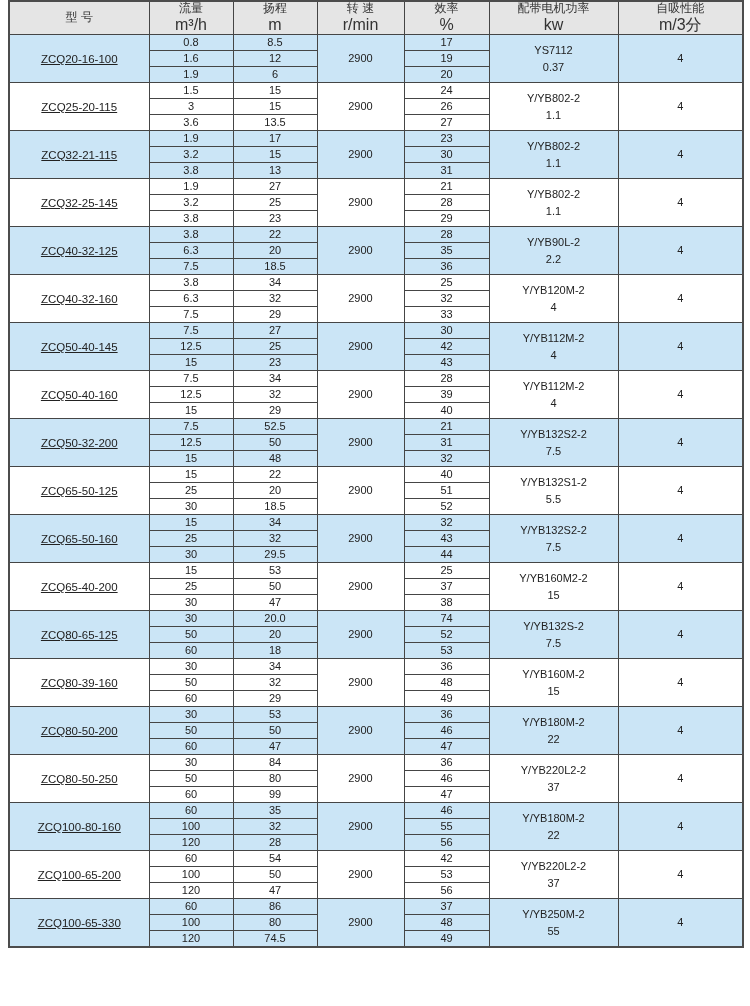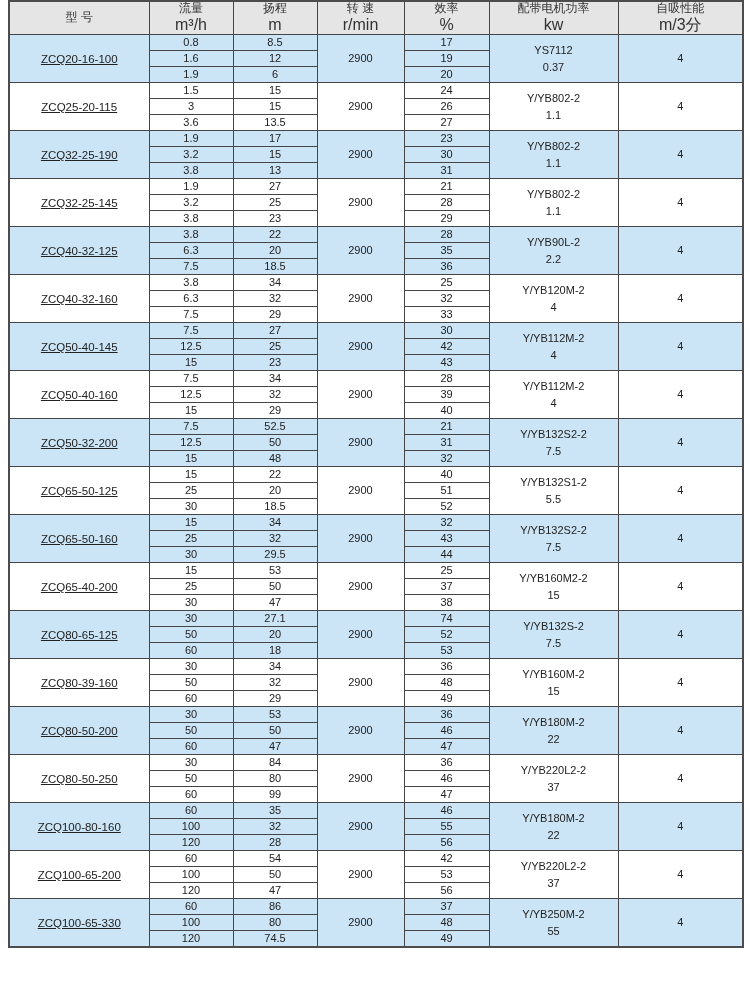--- a/index.html
+++ b/index.html
@@ -142,21 +142,21 @@
           <td>3</td>
           <td>15</td>
           <td>26</td>
         </tr>
         <tr>
           <td>3.6</td>
           <td>13.5</td>
           <td>27</td>
         </tr>
         <tr class="blue">
-          <td rowspan="3" class="model-cell">ZCQ32-25-190</td>
+          <td rowspan="3" class="model-cell">ZCQ32-21-115</td>
           <td>1.9</td>
           <td>17</td>
           <td rowspan="3">2900</td>
           <td>23</td>
           <td rowspan="3" class="motor-cell">
             <div>Y/YB802-2</div>
             <div>1.1</div>
           </td>
           <td rowspan="3">4</td>
         </tr>
@@ -364,21 +364,21 @@
           <td>37</td>
         </tr>
         <tr>
           <td>30</td>
           <td>47</td>
           <td>38</td>
         </tr>
         <tr class="blue">
           <td rowspan="3" class="model-cell">ZCQ80-65-125</td>
           <td>30</td>
-          <td>27.1</td>
+          <td>20.0</td>
           <td rowspan="3">2900</td>
           <td>74</td>
           <td rowspan="3" class="motor-cell">
             <div>Y/YB132S-2</div>
             <div>7.5</div>
           </td>
           <td rowspan="3">4</td>
         </tr>
         <tr class="blue">
           <td>50</td>

